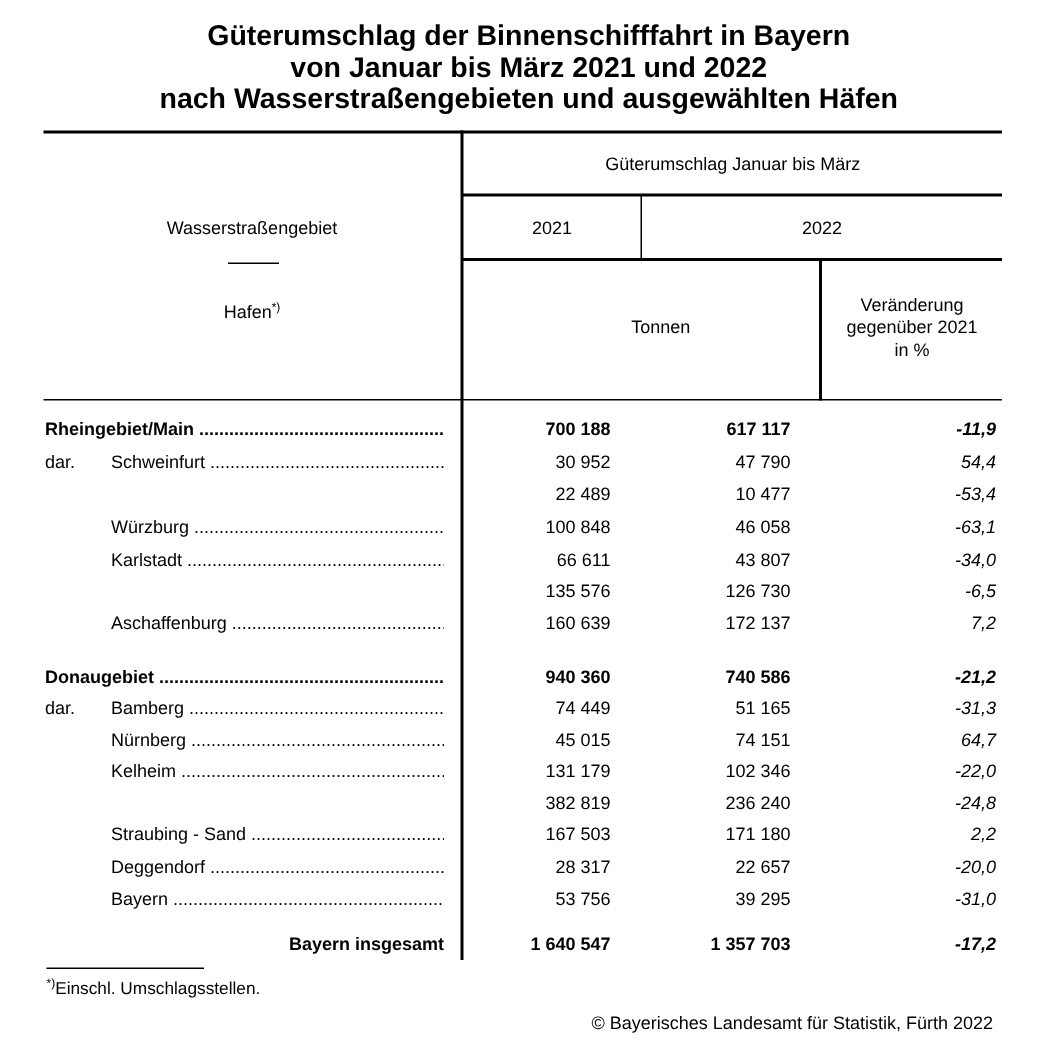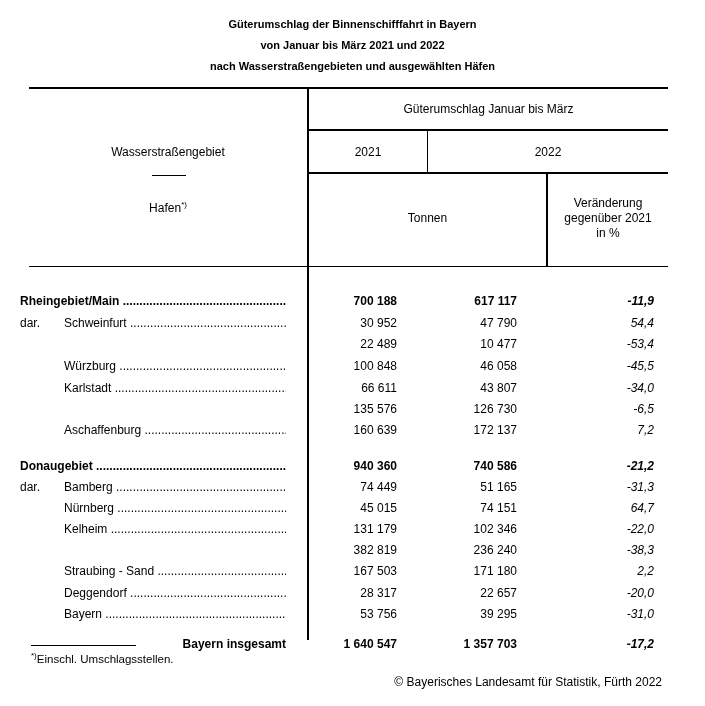--- a/index.html
+++ b/index.html
@@ -1,22 +1,22 @@
 <!DOCTYPE html>
 <html><head>
 <meta charset="utf-8">
 <style>
   html, body { margin: 0; padding: 0; background: #ffffff; }
   body { width: 705px; height: 706px; position: relative; overflow: hidden;
          font-family: "Liberation Sans", sans-serif; color: #000; font-size: 12px; }
   .title { position: absolute; left: 0; width: 705px; top: 14px; text-align: center;
-           font-weight: bold; font-size: 11px; line-height: 21px; }
+           font-weight: bold; font-size: 19px; line-height: 21px; }
   .line { position: absolute; background: #000; }
   .hdr { position: absolute; font-size: 12px; text-align: center; line-height: 15px; }
-  .row { position: absolute; left: 20px; height: 20px; width: 640px; font-size: 12px; margin-top: 15px; }
+  .row { position: absolute; left: 30px; height: 20px; width: 640px; font-size: 12px; }
   .row span { position: absolute; top: 0; white-space: nowrap; }
   .lbl { overflow: hidden; }
   .lbl::after { content: " ..................................................................................................."; letter-spacing: 0px; }
   .bold { font-weight: bold; }
   .num1 { right: 263px; text-align: right; }
   .num2 { right: 143px; text-align: right; }
   .pct { right: 6px; text-align: right; font-style: italic; }
   .foot { position: absolute; font-size: 11.5px; }
   sup { font-size: 8px; }
 </style>
@@ -38,21 +38,21 @@
 <div class="line" style="left:29px; top:266px; width:639px; height:1px;"></div>
 <div class="line" style="left:152px; top:175px; width:34px; height:1px;"></div>
 
 <div class="hdr" style="left:29px; width:278px; top:145px;">Wasserstraßengebiet</div>
 <div class="hdr" style="left:29px; width:278px; top:197px;">
   <span>Hafen</span><sup>*)</sup>
 </div>
 <div class="hdr" style="left:309px; width:359px; top:102px;">Güterumschlag Januar bis März</div>
 <div class="hdr" style="left:309px; width:118px; top:145px;">2021</div>
 <div class="hdr" style="left:428px; width:240px; top:145px;">2022</div>
-<div class="hdr" style="left:309px; width:237px; top:211px;">Tonnen</div>
+<div class="hdr" style="left:322px; width:237px; top:211px;">Tonnen</div>
 <div class="hdr" style="left:548px; width:120px; top:196px;">
   <div>Veränderung</div>
   <div>gegenüber 2021</div>
   <div>in %</div>
 </div>
 
 <div class="row bold" style="top:279px;">
   <span class="lbl" style="left:0; width:266px;">Rheingebiet/Main</span>
   <span class="num1">700 188</span>
   <span class="num2">617 117</span>
@@ -67,21 +67,21 @@
 </div>
 <div class="row" style="top:322px;">
   <span class="num1">22 489</span>
   <span class="num2">10 477</span>
   <span class="pct">-53,4</span>
 </div>
 <div class="row" style="top:344px;">
   <span class="lbl" style="left:44px; width:222px;">Würzburg</span>
   <span class="num1">100 848</span>
   <span class="num2">46 058</span>
-  <span class="pct">-45,5</span>
+  <span class="pct">-63,1</span>
 </div>
 <div class="row" style="top:366px;">
   <span class="lbl" style="left:44px; width:222px;">Karlstadt</span>
   <span class="num1">66 611</span>
   <span class="num2">43 807</span>
   <span class="pct">-34,0</span>
 </div>
 <div class="row" style="top:387px;">
   <span class="num1">135 576</span>
   <span class="num2">126 730</span>
@@ -115,21 +115,21 @@
 </div>
 <div class="row" style="top:507px;">
   <span class="lbl" style="left:44px; width:222px;">Kelheim</span>
   <span class="num1">131 179</span>
   <span class="num2">102 346</span>
   <span class="pct">-22,0</span>
 </div>
 <div class="row" style="top:528px;">
   <span class="num1">382 819</span>
   <span class="num2">236 240</span>
-  <span class="pct">-38,3</span>
+  <span class="pct">-24,8</span>
 </div>
 <div class="row" style="top:549px;">
   <span class="lbl" style="left:44px; width:222px;">Straubing - Sand</span>
   <span class="num1">167 503</span>
   <span class="num2">171 180</span>
   <span class="pct">2,2</span>
 </div>
 <div class="row" style="top:571px;">
   <span class="lbl" style="left:44px; width:222px;">Deggendorf</span>
   <span class="num1">28 317</span>

